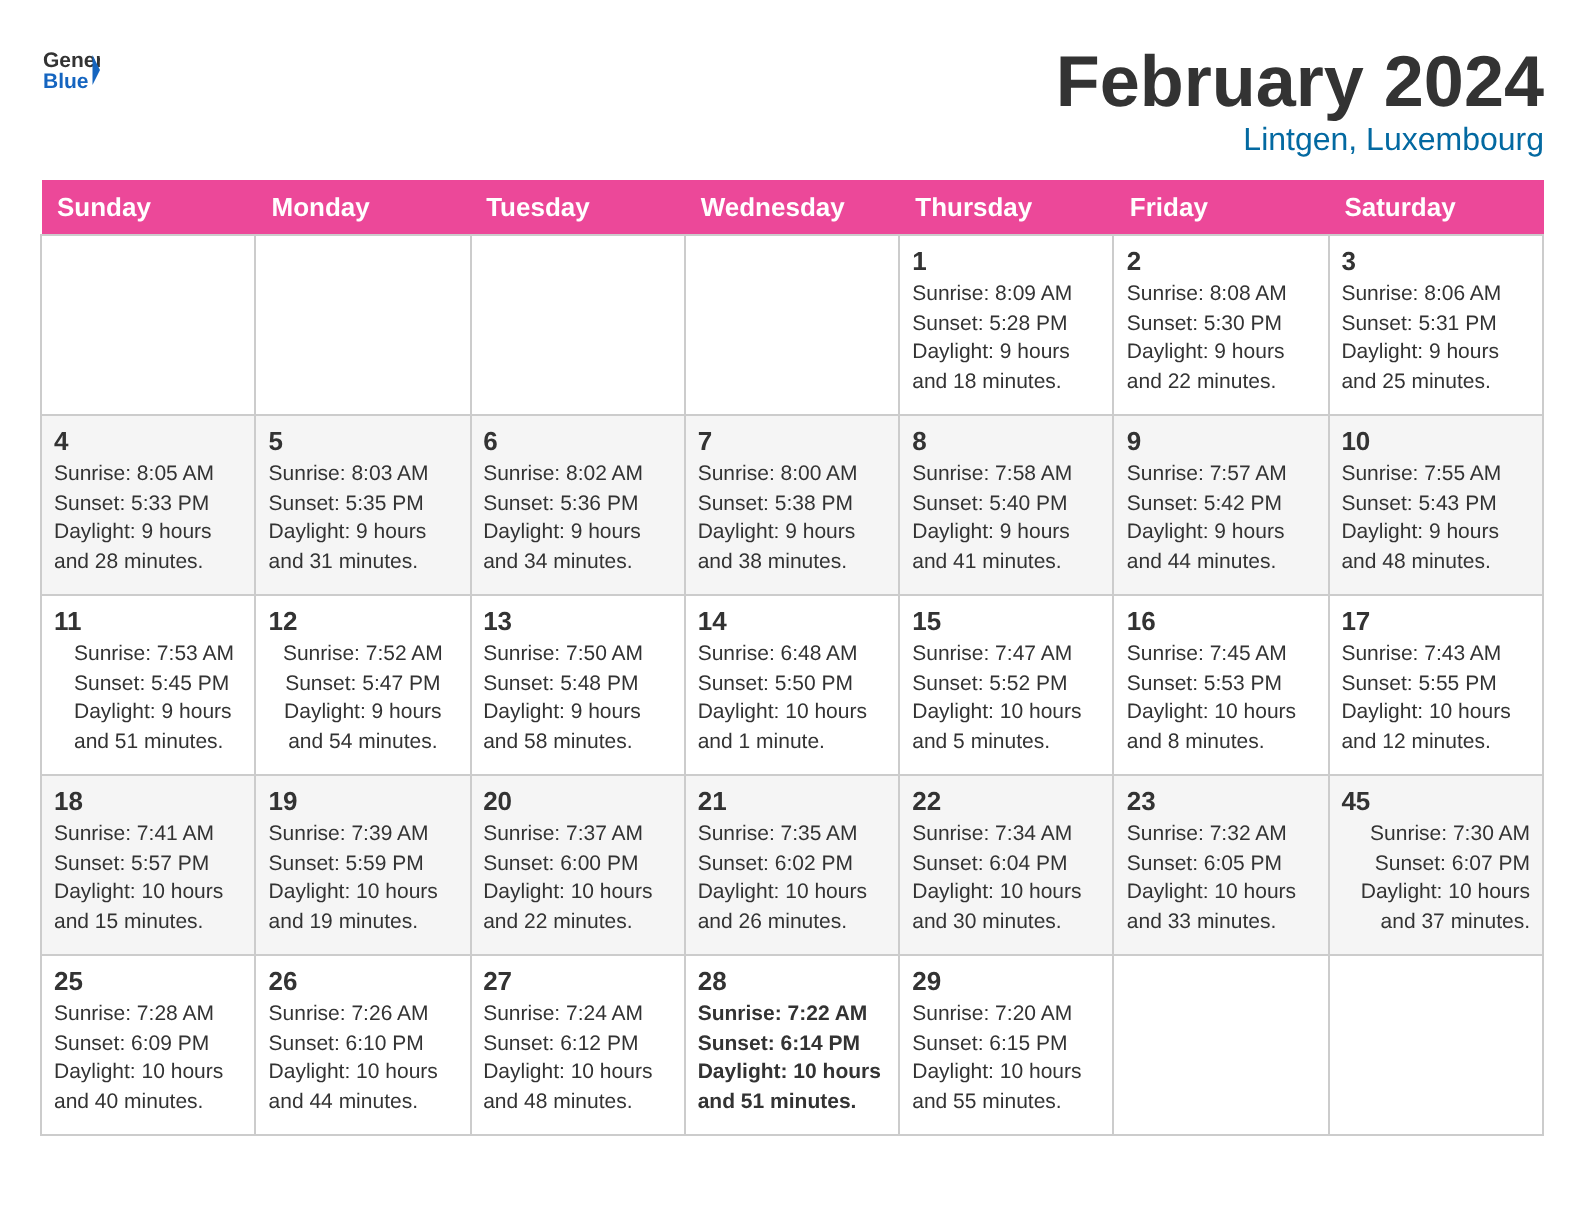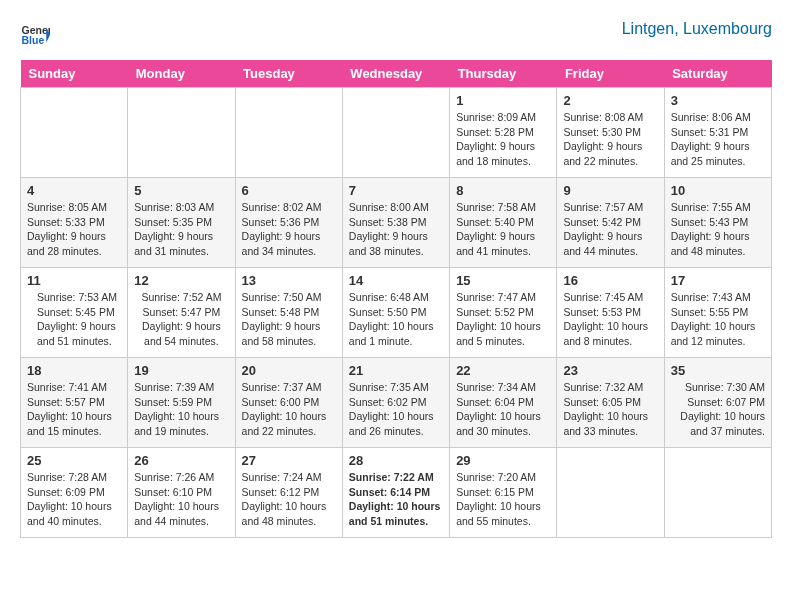--- a/index.html
+++ b/index.html
@@ -81,20 +81,21 @@
 
 <div class="header-area">
   <div class="logo">
     <svg class="logo-icon" viewBox="0 0 40 40" xmlns="http://www.w3.org/2000/svg">
       <text x="2" y="18" font-size="14" font-weight="bold" fill="#333">General</text>
       <text x="2" y="32" font-size="14" font-weight="bold" fill="#1565c0">Blue</text>
       <polygon points="35,10 40,20 35,30" fill="#1565c0"></polygon>
     </svg>
   </div>
   <div class="title-area">
+    <div class="month-title">February 2024</div>
     <div class="location-title">Lintgen, Luxembourg</div>
   </div>
 </div>
 
 <table>
   <thead>
     <tr>
       <th>Sunday</th>
       <th>Monday</th>
       <th>Tuesday</th>
@@ -271,21 +272,21 @@
 and 30 minutes.</div>
         </td>
         <td>
           <span class="day-number">23</span>
           <div class="day-info" style="white-space: pre-line;">Sunrise: 7:32 AM
 Sunset: 6:05 PM
 Daylight: 10 hours
 and 33 minutes.</div>
         </td>
         <td>
-          <span class="day-number">35</span>
+          <span class="day-number">45</span>
           <div class="day-info" style="white-space: pre-line; text-align: right;">Sunrise: 7:30 AM
 Sunset: 6:07 PM
 Daylight: 10 hours
 and 37 minutes.</div>
         </td>
       </tr>
       <tr>
         <td>
           <span class="day-number">25</span>
           <div class="day-info" style="white-space: pre-line;">Sunrise: 7:28 AM

